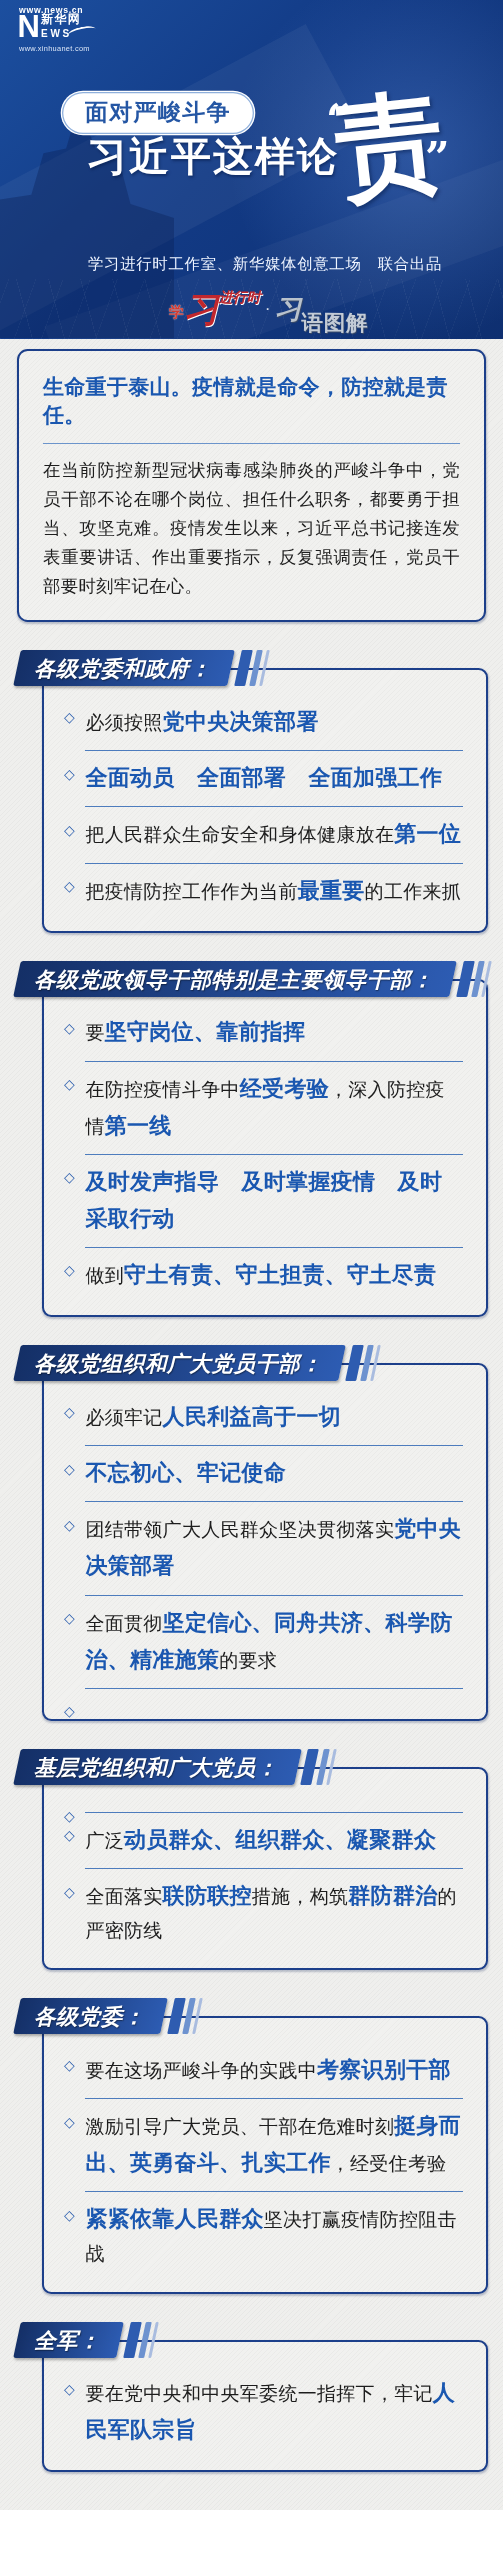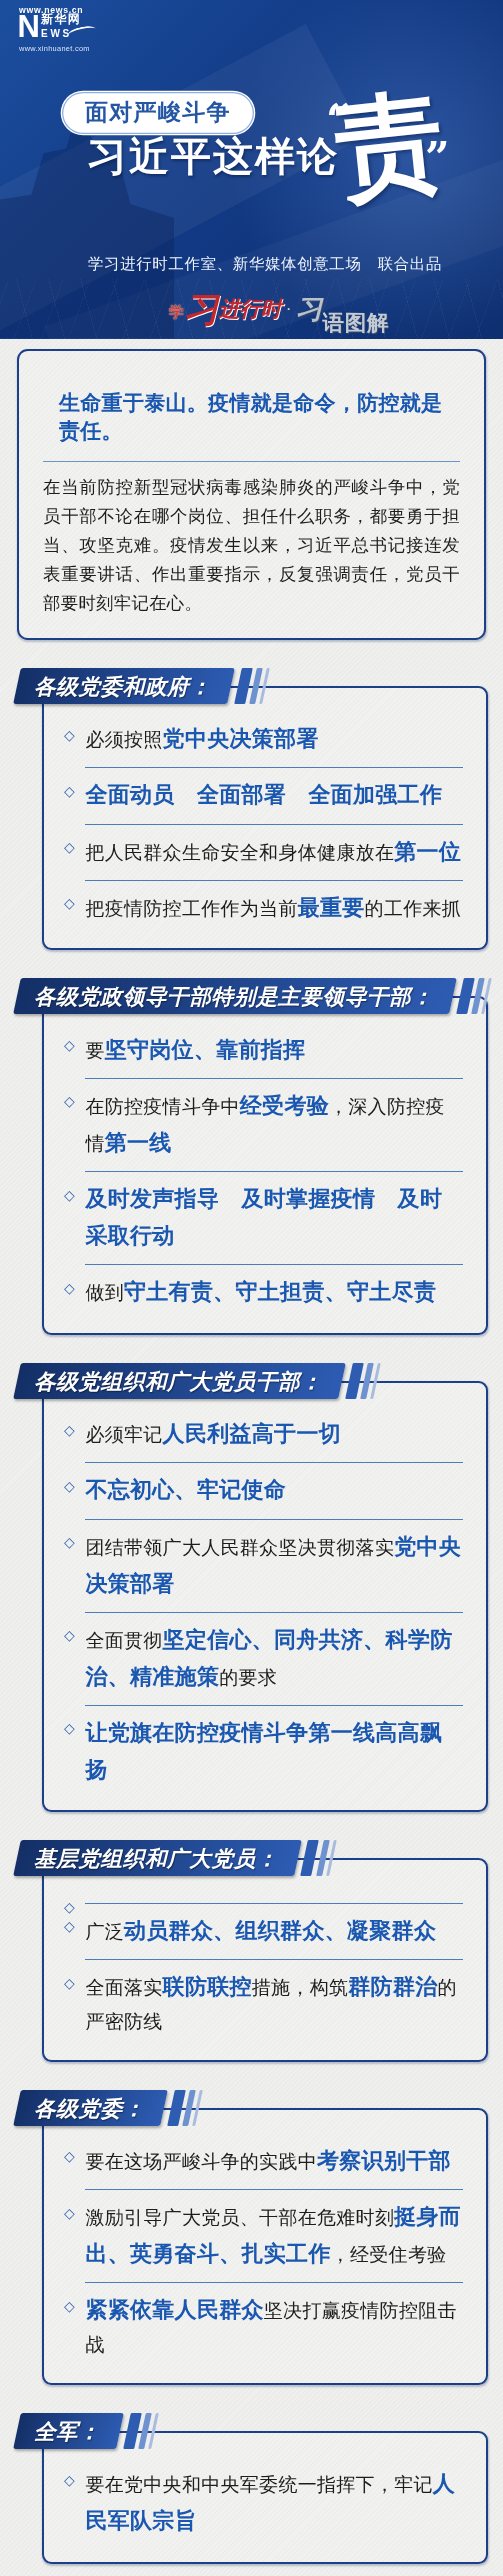--- a/index.html
+++ b/index.html
@@ -33,32 +33,32 @@
     text-shadow:1.3px 2px 2.7px rgba(0,20,60,0.45);}
   .quote-open,.quote-close{position:absolute;color:#fff;font-family:"DejaVu Serif",serif;font-size:43px;font-weight:bold;}
   .quote-open{left:326px;top:95px;}
   .quote-close{left:425px;top:132px;}
   .quote-char{position:absolute;left:336px;top:86px;color:#fff;font-family:"DejaVu Serif",serif;
     font-size:107px;font-weight:900;line-height:1.1;transform:rotate(-6deg);text-shadow:2px 2.7px 3.4px rgba(0,20,60,0.4);}
   .credit{position:absolute;left:88px;top:254px;color:#eef4ff;font-size:15.4px;letter-spacing:0.7px;}
   .brand{position:absolute;left:169px;top:289px;display:flex;align-items:center;height:38px;}
   .brand-xue{color:#d23a30;font-size:14.8px;font-weight:bold;text-shadow:0 0 1.3px #fff;align-self:flex-end;margin-bottom:5.4px;}
   .brand-xi{color:#c1272d;font-size:35px;font-weight:900;font-family:"DejaVu Serif",serif;font-style:italic;line-height:1;text-shadow:0.7px 0.7px 0 #fff;}
-  .brand-jxs{color:#c1272d;font-size:21px;font-weight:900;font-style:italic;text-shadow:0.7px 0.7px 0 #fff;align-self:flex-end;margin-bottom:4px;}
+  .brand-jxs{color:#c1272d;font-size:14px;font-weight:900;font-style:italic;text-shadow:0.7px 0.7px 0 #fff;align-self:flex-end;margin-bottom:20px;}
   .brand-dot{color:#d8dee8;font-size:17.4px;margin:0 4px;align-self:center;}
   .brand-xi2{color:#b9c2cc;font-size:27px;font-weight:900;font-family:"DejaVu Serif",serif;font-style:italic;line-height:1;text-shadow:0.7px 0.7px 0.7px #3a4a66;}
   .brand-ytj{color:#c3cbd6;font-size:21.5px;font-weight:900;text-shadow:0.7px 0.7px 0.7px #3a4a66;align-self:center;letter-spacing:0.7px;margin-top:28px;}
 
   
   .content{background-color:#efefed;background-image:repeating-linear-gradient(135deg,rgba(110,110,110,0.055) 0 0.7px,transparent 0.7px 3.4px);
     padding-top:10px;padding-bottom:38px;}
   .card{background-color:#f1f1ef;background-image:repeating-linear-gradient(135deg,rgba(110,110,110,0.05) 0 0.7px,transparent 0.7px 3.4px);
     border:2px solid #1c3f8a;border-radius:10.7px;box-shadow:0.7px 1.3px 2px rgba(20,40,90,0.25);}
   .intro-card{margin:0 17px;padding:21.5px 24px 20px;}
-  .intro-headline{font-size:21px;font-weight:bold;color:#1a57b0;letter-spacing:0.3px;margin:16px;}
+  .intro-headline{font-size:21px;font-weight:bold;color:#1a57b0;letter-spacing:0.3px;margin:0;}
   .intro-divider{height:0.7px;background:#6b94cb;margin:14.8px 0 12px;}
   .intro-body{font-size:17.4px;line-height:1.66;color:#1d1d1d;margin:0;text-align:justify;letter-spacing:0.3px;}
 
   .sec{margin-top:28px;}
   .sec-hdr-row{display:flex;align-items:stretch;height:36px;margin-left:17px;position:relative;z-index:2;}
   .sec-hdr{background:linear-gradient(97deg,#142f66 0%,#1e4astro 0%,#2d5cb3 100%);
     background:linear-gradient(97deg,#142f66,#2d5cb3);
     transform:skewX(-12deg);border-radius:2.7px;padding:0 19px 0 17.4px;display:flex;align-items:center;
     box-shadow:1.3px 2px 2.7px rgba(0,0,0,0.3);}
   .sec-hdr-label{display:inline-block;transform:skewX(12deg);color:#fff;font-weight:bold;font-style:italic;
@@ -213,21 +213,20 @@
               <p class="item-text"><span>团结带领广大人民群众坚决贯彻落实</span><span class="hl">党中央决策部署</span></p>
             </div>
             <div class="item-divider"></div>
             <div class="item">
               <span class="bullet">◇</span>
               <p class="item-text"><span>全面贯彻</span><span class="hl">坚定信心、同舟共济、科学防治、精准施策</span><span>的要求</span></p>
             </div>
             <div class="item-divider"></div>
             <div class="item">
               <span class="bullet">◇</span>
-              <p class="item-text"><span class="hl">让党旗在防控疫情斗争第一线高高飘扬</span></p>
             </div>
           </div>
         </section>
         <section class="sec">
           <div class="sec-hdr-row">
             <div class="sec-hdr">
               <span class="sec-hdr-label">基层党组织和广大党员：</span>
             </div>
             <span class="stripe st1"></span>
             <span class="stripe st2"></span>

